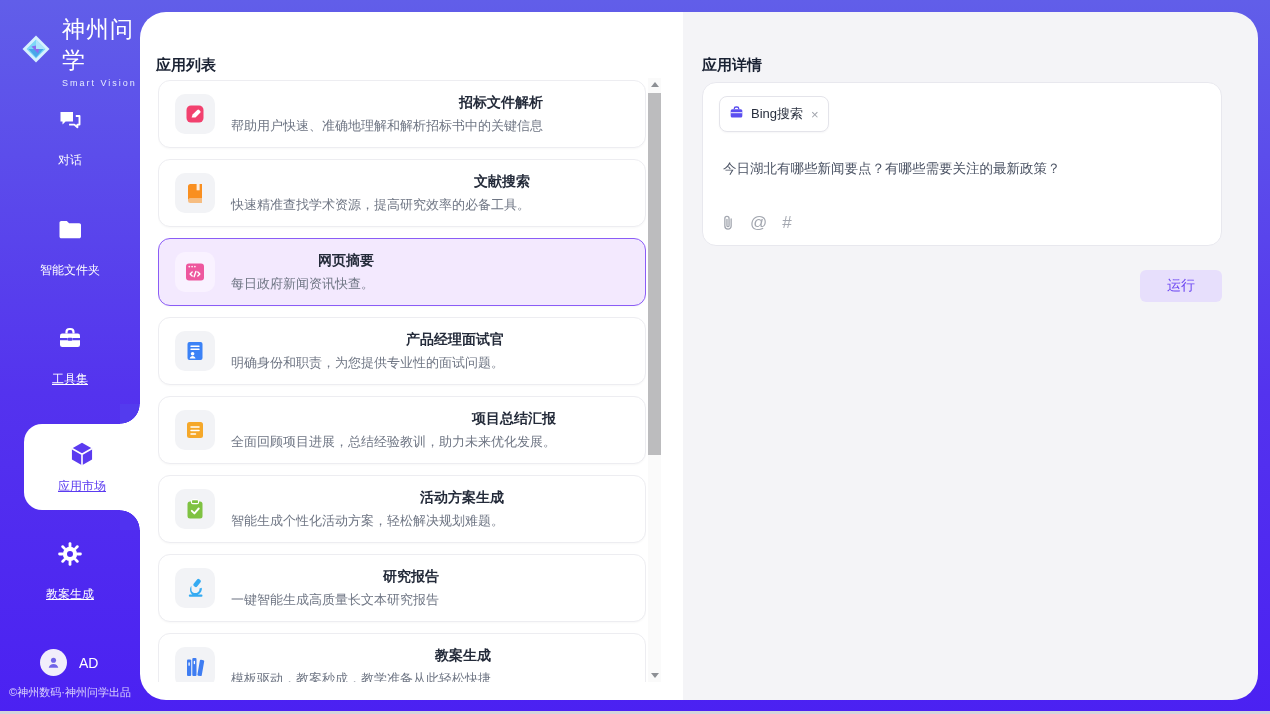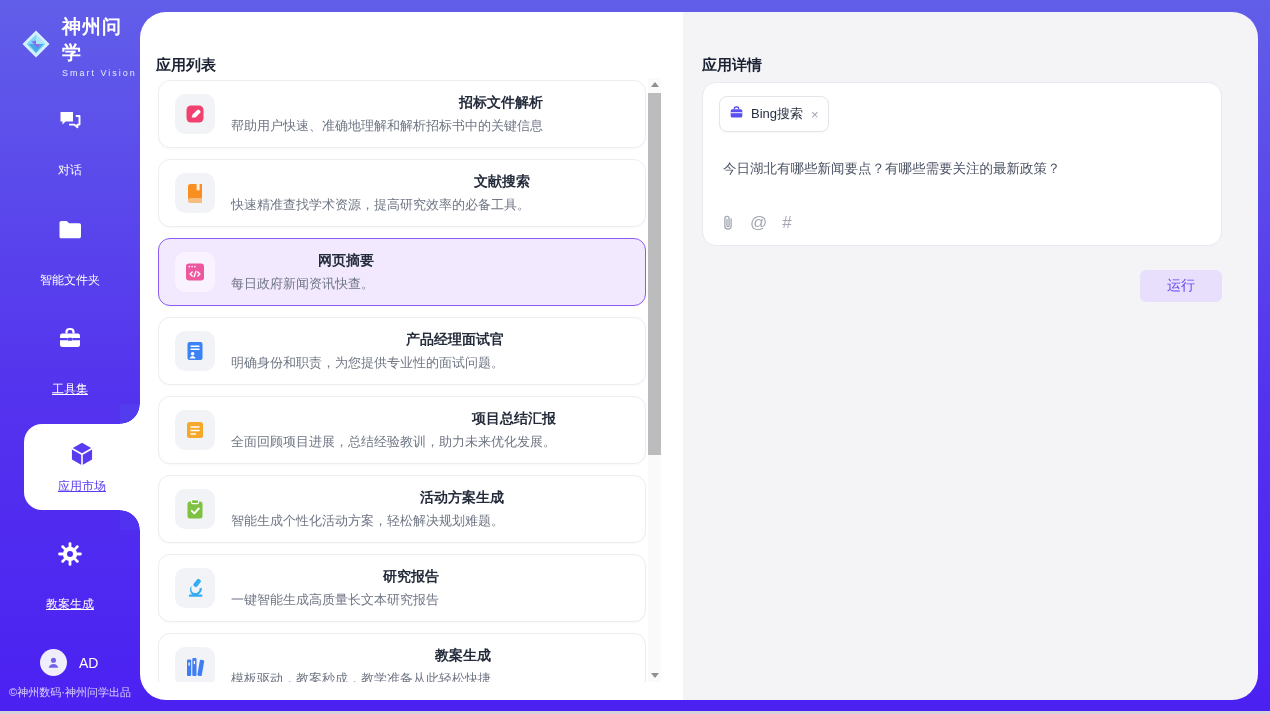--- a/index.html
+++ b/index.html
@@ -7,23 +7,23 @@
   body {
     font-family:"Liberation Sans","DejaVu Sans",sans-serif;
     background:linear-gradient(180deg,#615ee9 0%,#5433ee 55%,#4b21f2 100%);
     position:relative;
   }
   .stage { position:absolute; inset:0; }
 
   
   .sidebar { position:absolute; left:0; top:0; width:140px; height:714px; z-index:2; }
   .logo { position:absolute; left:18px; top:14px; display:flex; align-items:center; gap:8px; }
-  .logo-txt .cn { color:#fff; font-size:19px; font-weight:bold; letter-spacing:1px; }
+  .logo-txt .cn { color:#fff; font-size:23px; font-weight:normal; letter-spacing:1px; }
   .logo-txt .en { color:#e6ecff; font-size:9px; letter-spacing:2px; margin-top:2px; }
-  .side-item { position:absolute; left:0; right:0; display:flex; flex-direction:column; align-items:center; gap:24px; cursor:pointer; }
+  .side-item { position:absolute; left:0; right:0; display:flex; flex-direction:column; align-items:center; gap:14px; cursor:pointer; }
   .side-item:nth-of-type(1){ top:106px; }
   .side-item:nth-of-type(2){ top:216px; }
   .side-item:nth-of-type(3){ top:325px; }
   .side-item:nth-of-type(4){ top:424px; height:86px; justify-content:center; gap:5px; }
   .side-item:nth-of-type(5){ top:540px; }
   .s-label { color:#fff; font-size:12px; }
   .s-label.u { text-decoration:underline; }
   .side-item.active { left:24px; right:0; background:#fff; border-radius:18px 0 0 18px; }
   .side-item.active .s-label { color:#5b3bf0; }
   .side-item.active::before, .side-item.active::after {

